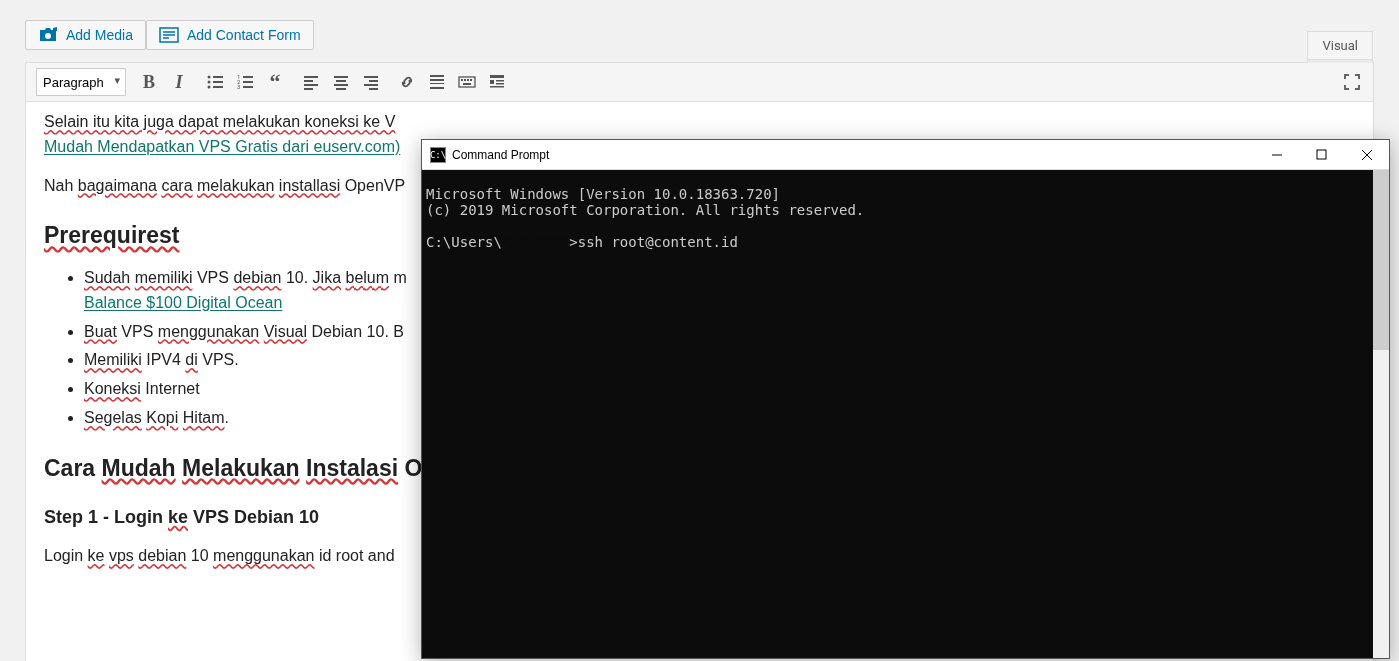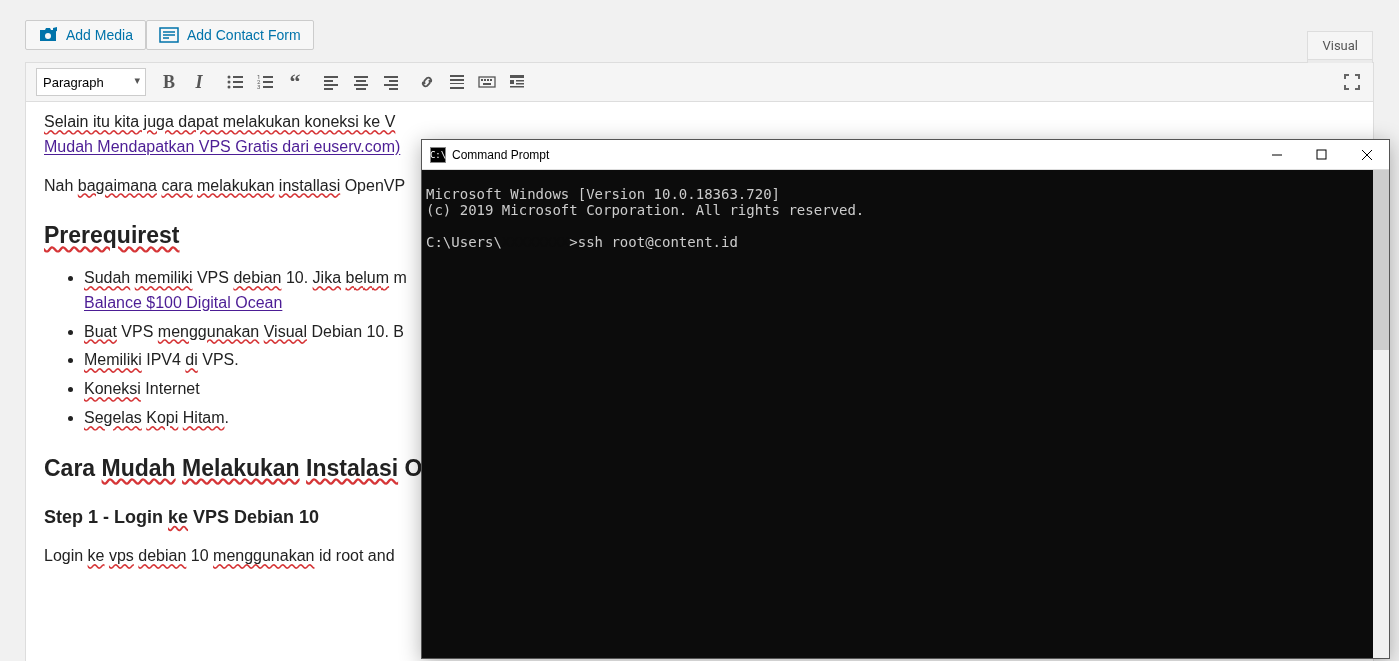--- a/index.html
+++ b/index.html
@@ -63,21 +63,21 @@
   .toolbar-row {
     display: flex;
     align-items: center;
     padding: 4px;
     background: #f5f5f5;
     border-bottom: 1px solid #ddd;
     gap: 0;
     position: relative;
   }
   .format-select {
-    width: 110px;
+    width: 90px;
     height: 28px;
     padding: 2px 6px;
     border: 1px solid #ccc;
     background: #fff;
     font-size: 13px;
     appearance: none;
     position: relative;
     margin-left: 6px;
     margin-right: 8px;
   }
@@ -133,21 +133,21 @@
     font-weight: 700;
     margin: 20px 0 12px 0;
   }
   .content-area h3 {
     font-size: 18px;
     font-weight: 700;
     margin: 18px 0 12px 0;
   }
   .content-area ul { margin: 0 0 16px 40px; }
   .content-area li { margin-bottom: 4px; }
-  .content-area a { color: #4c1d95; text-decoration: underline; }
+  .content-area a { color: #0f766e; text-decoration: underline; }
   .sp {
     text-decoration-line: underline;
     text-decoration-style: wavy;
     text-decoration-color: #d63638;
     text-underline-offset: 2px;
   }
   .cut-top {
     border-top: 1px solid #444;
     padding-top: 0;
   }

